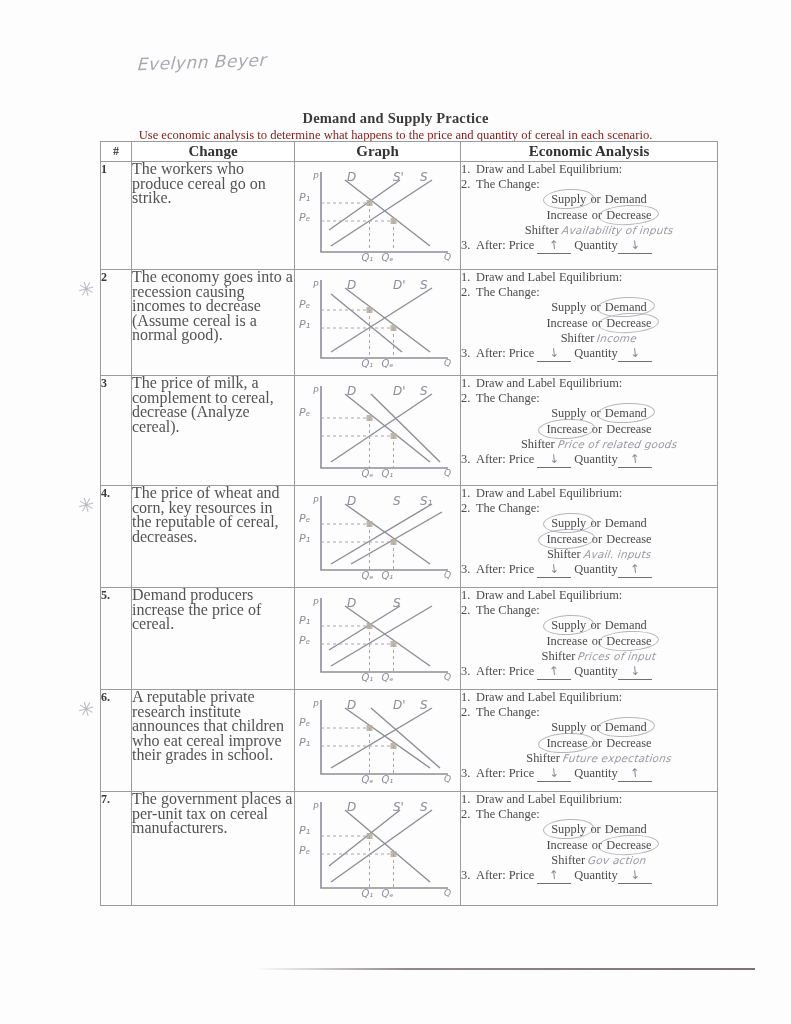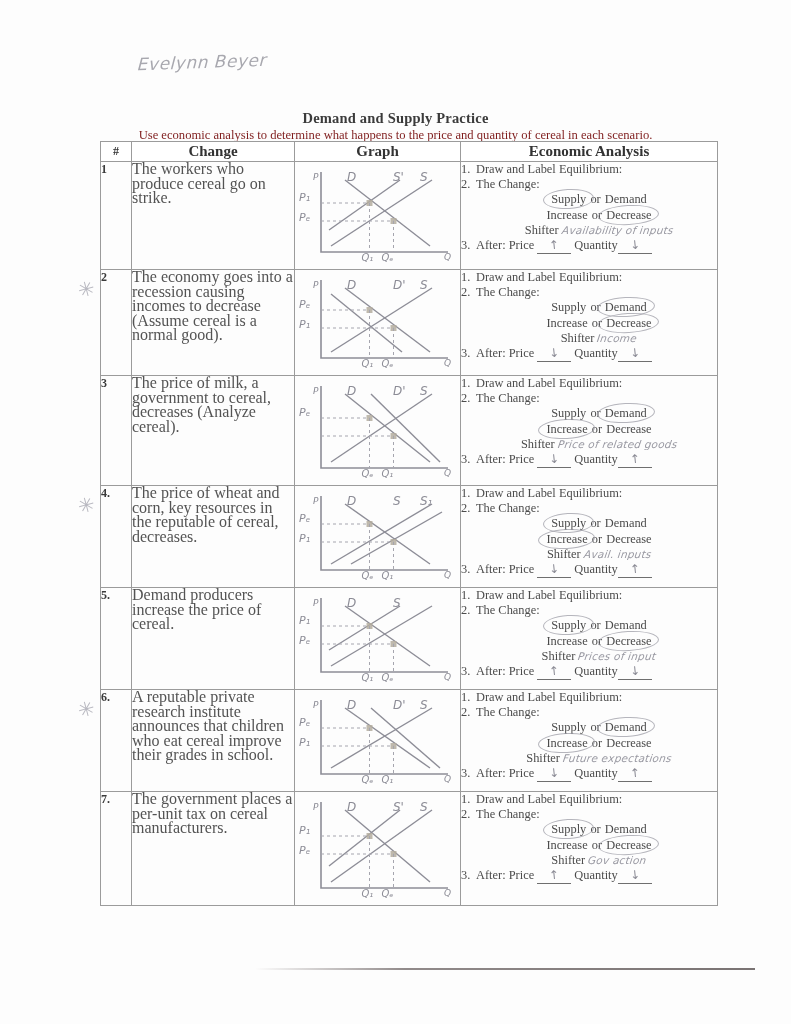--- a/index.html
+++ b/index.html
@@ -296,21 +296,21 @@
     </div>
     <div class="econ-line">
       <span class="econ-num">3.</span>After: Price
       <span class="blank"><span class="arrow">↓</span></span>
       Quantity<span class="blank"><span class="arrow">↓</span></span>
     </div>
           </td>
         </tr>
         <tr style="height: 110px;">
     <td class="num">3</td>
-    <td class="change">The price of milk, a government to cereal, decreases (Analyze cereal).</td>
+    <td class="change">The price of milk, a complement to cereal, decrease (Analyze cereal).</td>
     <td class="graph">
             <svg class="graph-svg" width="163" height="108" viewBox="0 0 163 108">
               <path d="M 26 10 L 26 92 L 153 92" fill="none" stroke="#8d8d97" stroke-width="1.6"></path>
               <text class="g-label" x="18" y="18" font-size="9">P</text>
               <text class="g-label" x="149" y="100" font-size="9">Q</text>
               <line x1="50" y1="18" x2="135" y2="86" stroke="#8d8d97" stroke-width="1.4"></line>
               <line x1="76" y1="18" x2="145" y2="86" stroke="#8d8d97" stroke-width="1.4"></line>
               <line x1="36" y1="86" x2="137" y2="18" stroke="#8d8d97" stroke-width="1.4"></line>
               <rect x="71.5" y="39" width="6" height="6" fill="#b4ad9f" opacity=".85"></rect>
               <line x1="26" y1="42" x2="74.5" y2="42" stroke="#a5a5ae" stroke-width="1" stroke-dasharray="3 3"></line>

